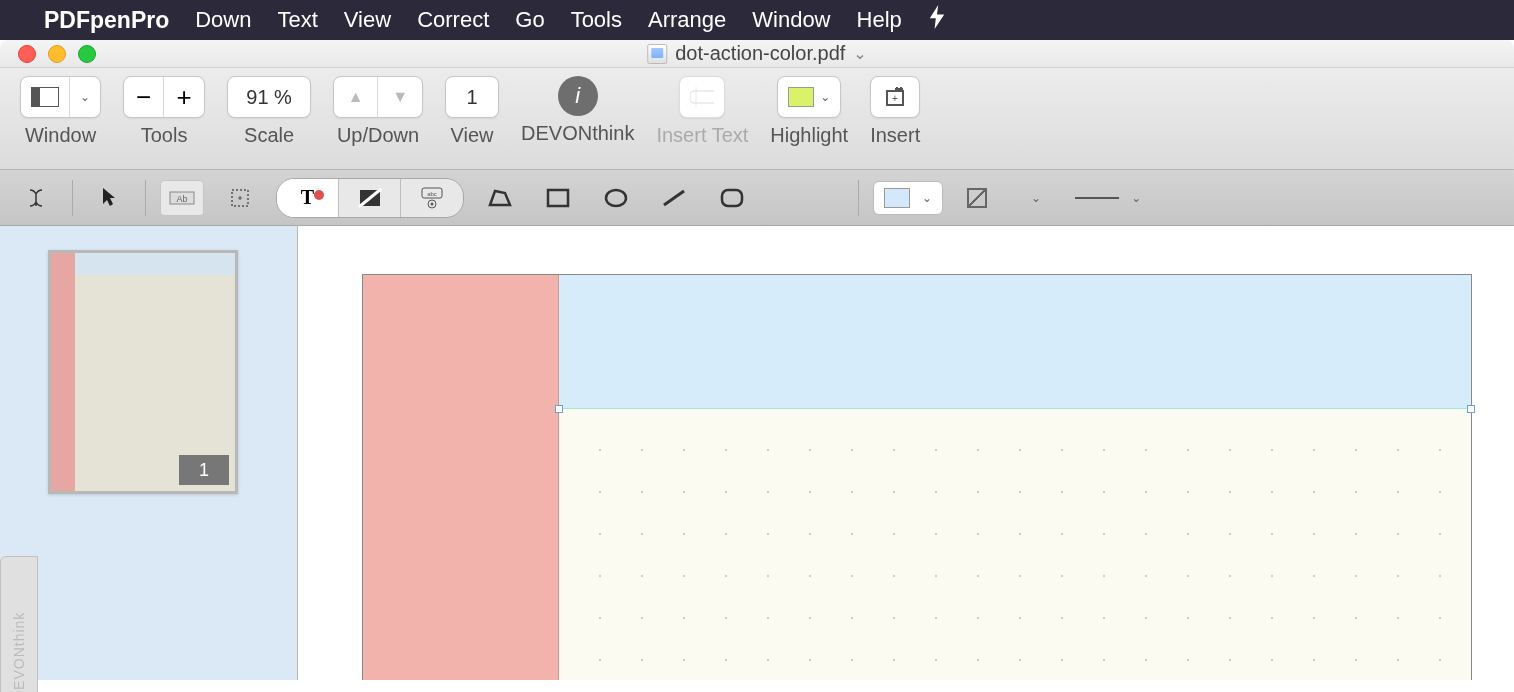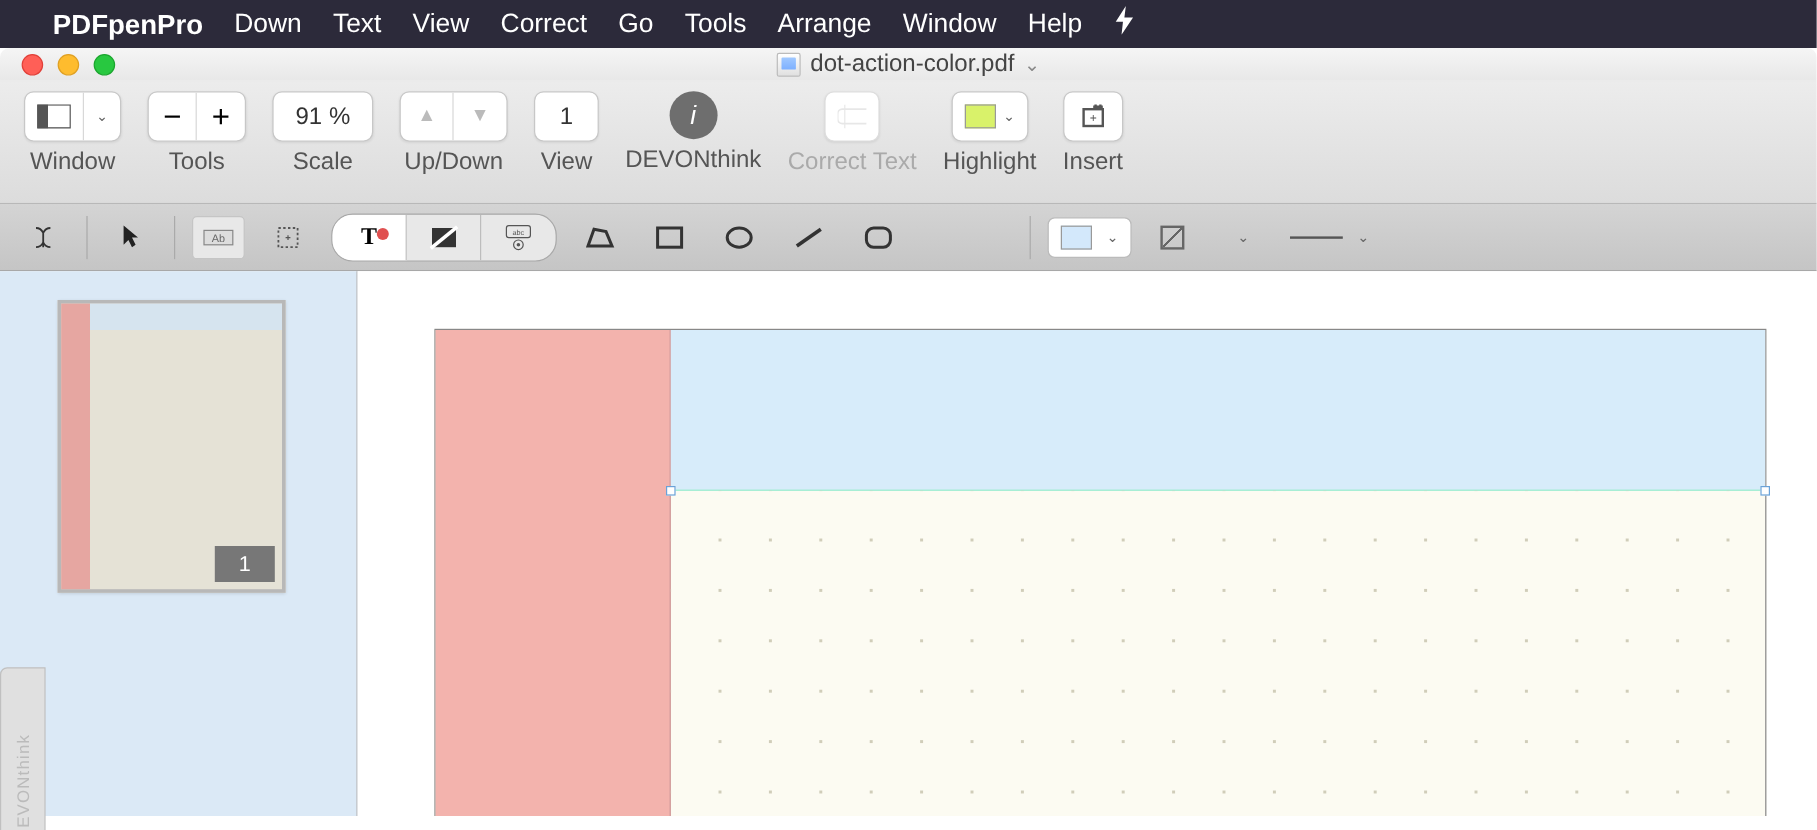--- a/index.html
+++ b/index.html
@@ -174,21 +174,21 @@
   <div class="tgrp">
     <div class="seg" style="border-color:#ddd">
       <div class="part ocricon">
         <svg width="34" height="20">
             <rect x="0" y="4" width="34" height="12" rx="4" fill="none" stroke="#bbb" stroke-width="1.5"></rect>
             <line x1="6" y1="0" x2="6" y2="20" stroke="#bbb"></line>
             <line x1="28" y1="0" x2="28" y2="20" stroke="#bbb"></line>
           </svg>
       </div>
     </div>
-    <div class="lbl dis">Correct Text</div>
+    <div class="lbl dis">Insert Text</div>
   </div>
 
   <div class="tgrp">
     <div class="seg hlbtn">
       <div class="part">
           <span class="swatch"></span>
           <span class="carrow">⌄</span>
         </div>
     </div>
     <div class="lbl">Highlight</div>

